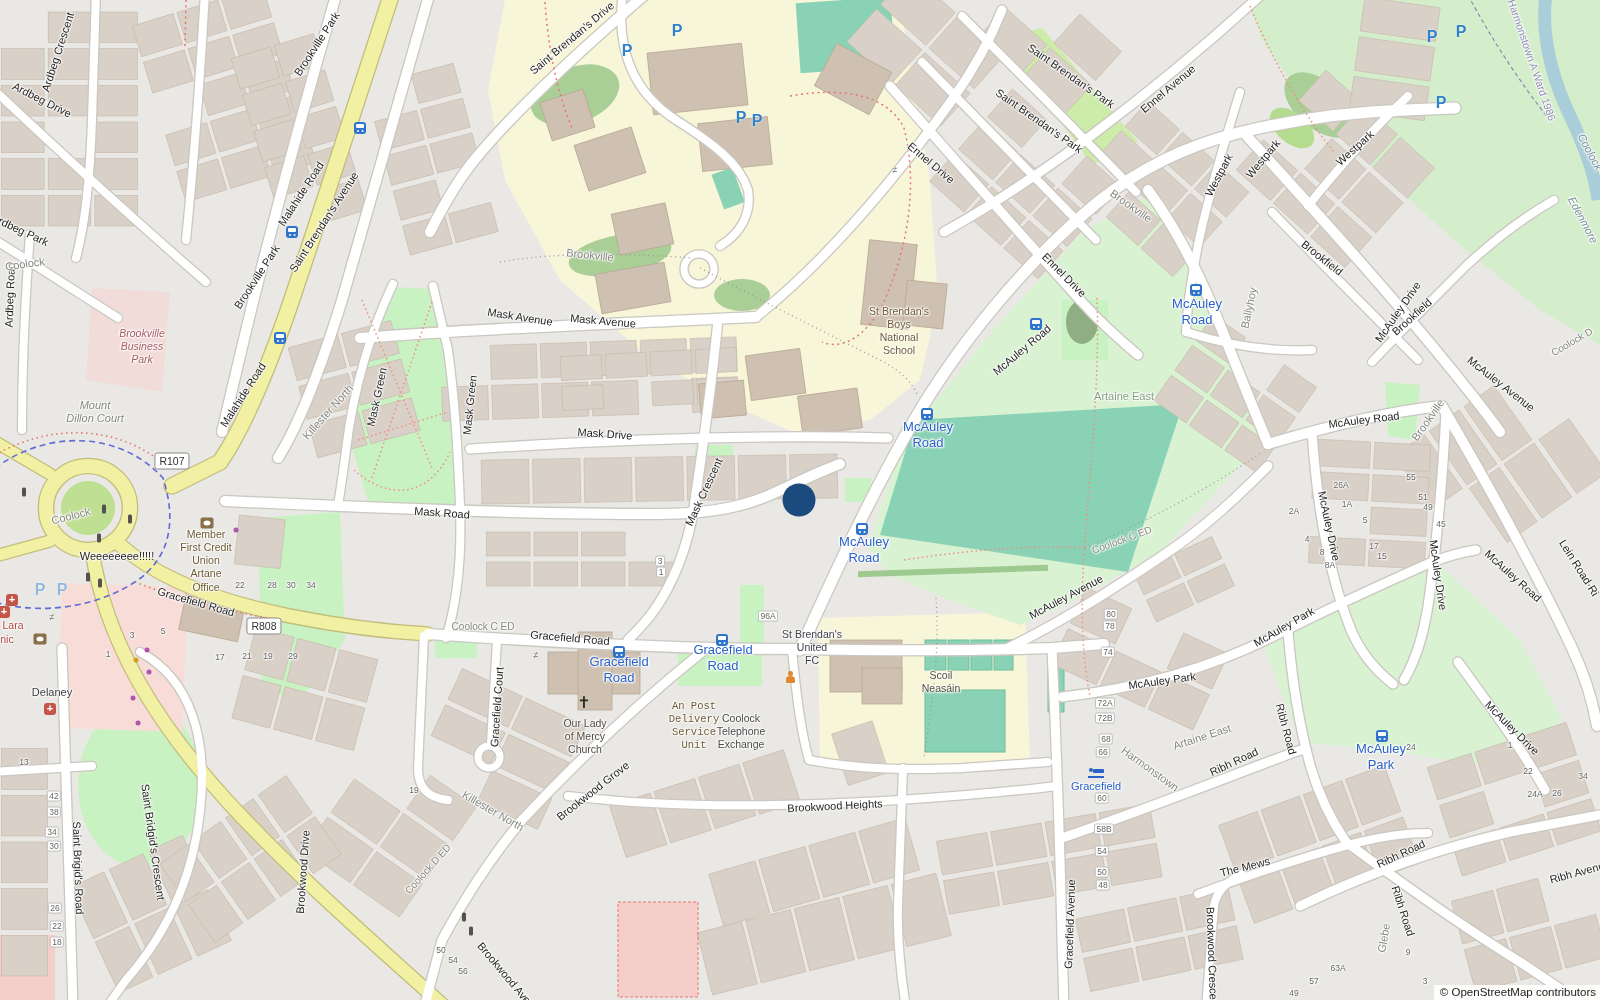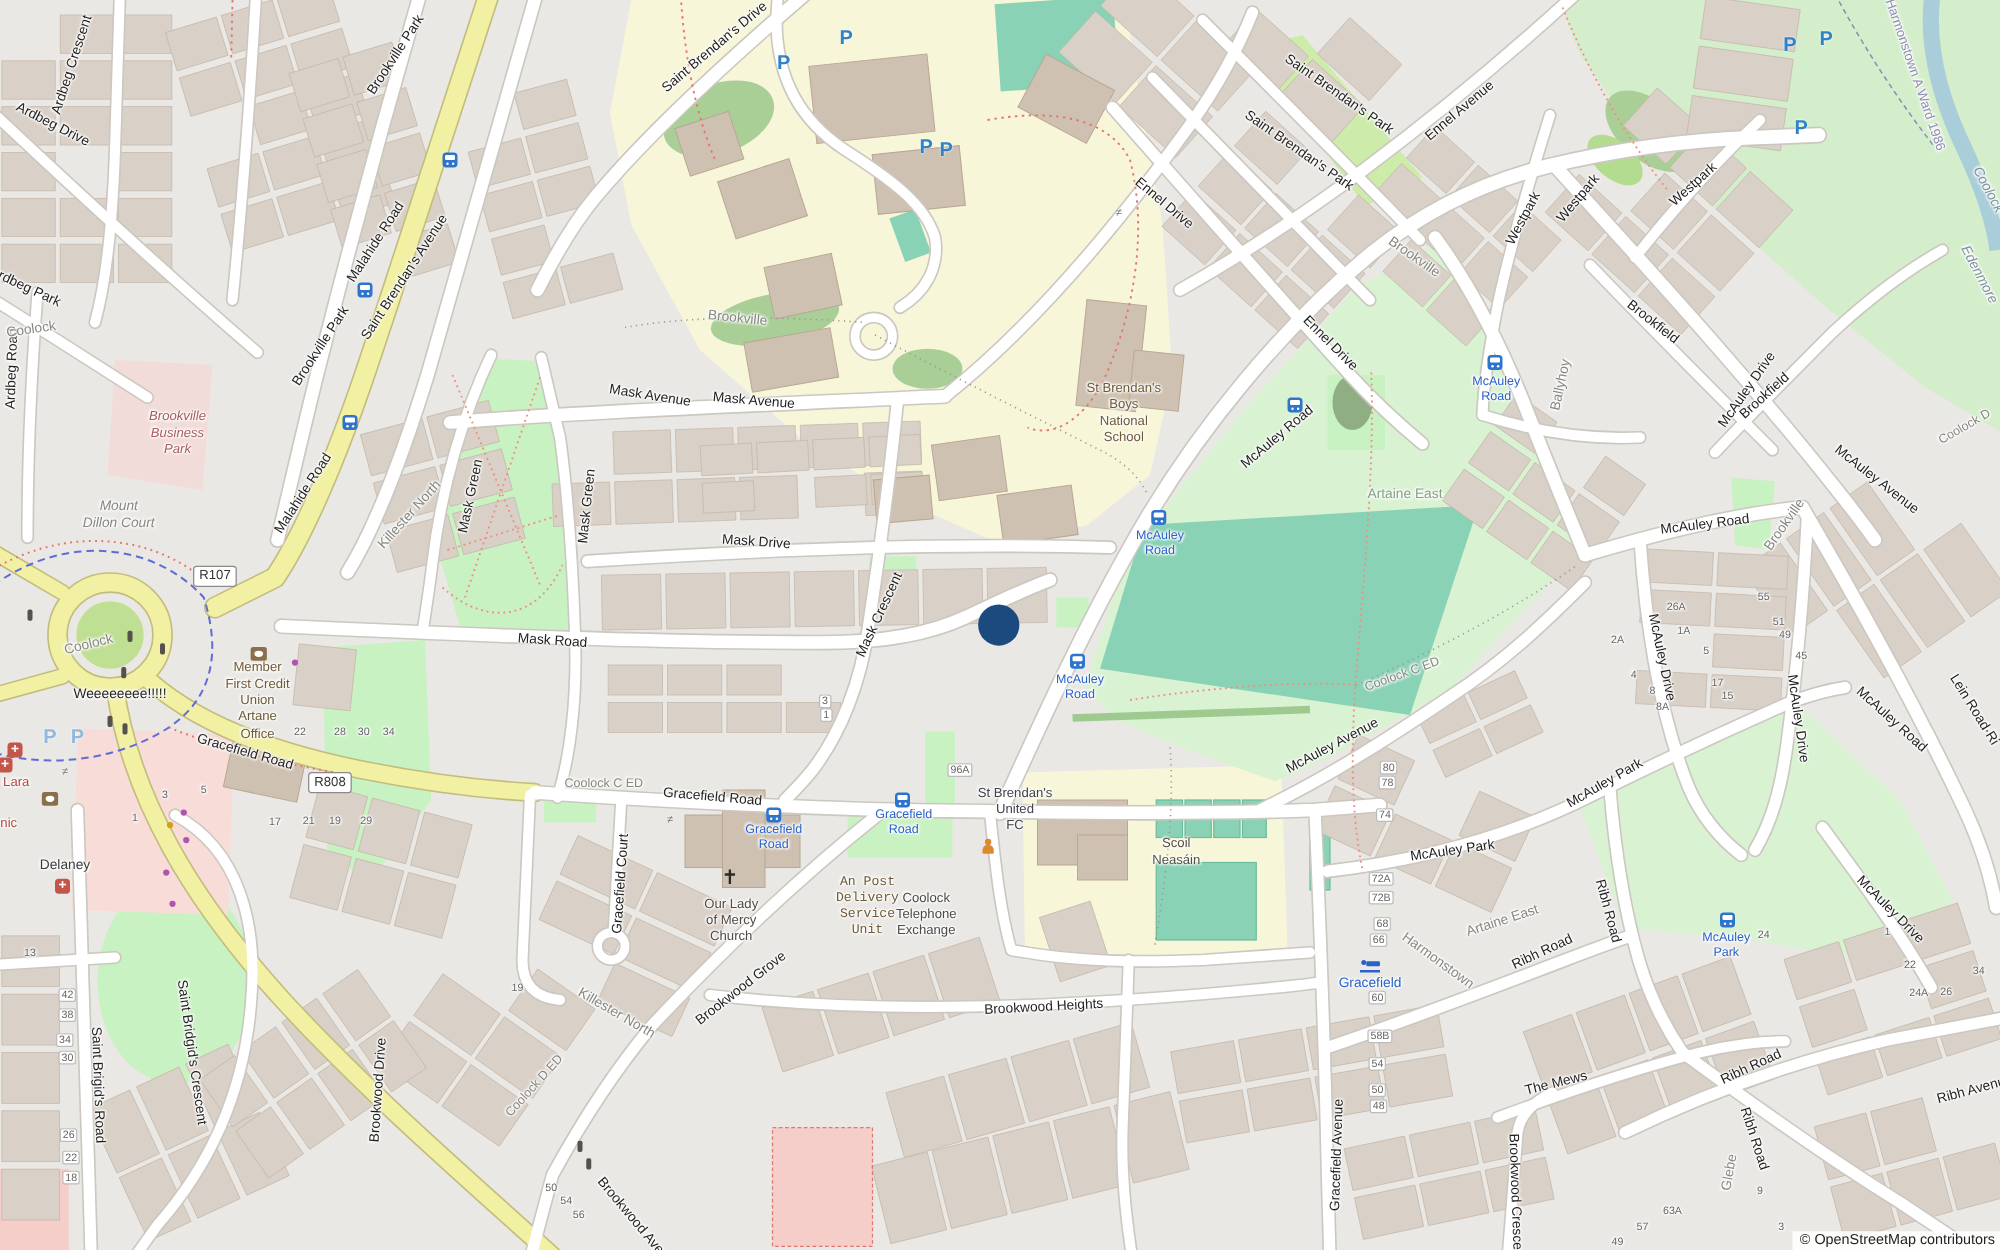--- a/index.html
+++ b/index.html
@@ -8,21 +8,21 @@
   #stage svg{position:absolute;left:0;top:0;}
   #labels-layer,#icons-layer{position:absolute;left:0;top:0;width:100%;height:100%;pointer-events:none;}
   .lbl{position:absolute;white-space:pre;text-align:center;line-height:1.15;
        text-shadow:0 0 2px #fff,0 0 2px #fff,0 0 3px #fff,1px 1px 2px #fff,-1px -1px 2px #fff;}
   .k-street{color:#1f1f1f;font-size:11px;}
   .k-area{color:#878780;font-size:11px;}
   .k-green{color:#85a085;font-size:11px;}
   .k-water{color:#7d929e;font-style:italic;font-size:11px;}
   .k-ward{color:#8e8eb2;font-size:10.5px;}
   .k-poi{font-size:10.5px;line-height:1.25;color:#4a4a4a;}
-  .k-transit{color:#2a62c9;font-size:10px;line-height:1.2;}
+  .k-transit{color:#2a62c9;font-size:13px;line-height:1.2;}
   .k-hnum{color:#666;font-size:8.5px;}
   .k-glyph{text-shadow:none;}
   .it{font-style:italic;}
   .boxed{background:#fff;border:1px solid #bbb;border-radius:2px;padding:0 1.5px;line-height:1.05;}
   .badge{position:absolute;background:#fff;border:1px solid #8a8a8a;border-radius:3px;
          color:#333;font-size:10.5px;padding:0 4px;line-height:15px;transform:translate(-50%,-50%);}
   .ic{position:absolute;transform:translate(-50%,-50%);}
   .ic-bus{width:12px;height:12px;background:#2e74cc;border-radius:3px;}
   .ic-bus::after{content:"";position:absolute;left:2px;right:2px;top:2px;height:4px;background:#fff;border-radius:1px;}
   .ic-bus::before{content:"";position:absolute;bottom:2px;left:2.5px;width:2.5px;height:2.5px;background:#fff;border-radius:50%;box-shadow:4.5px 0 0 #fff;}
@@ -604,21 +604,21 @@
       <div class="lbl k-street" style="left: 497px; top: 707px; transform: translate(-50%, -50%) rotate(-86deg);">Gracefield Court</div>
       <div class="lbl k-street" style="left: 1070px; top: 924px; transform: translate(-50%, -50%) rotate(-88deg);">Gracefield Avenue</div>
       <div class="lbl k-street" style="left: 593px; top: 791px; transform: translate(-50%, -50%) rotate(-38deg);">Brookwood Grove</div>
       <div class="lbl k-street" style="left: 835px; top: 806px; transform: translate(-50%, -50%) rotate(-3deg);">Brookwood Heights</div>
       <div class="lbl k-street" style="left: 510px; top: 980px; transform: translate(-50%, -50%) rotate(50deg);">Brookwood Avenue</div>
       <div class="lbl k-street" style="left: 303px; top: 872px; transform: translate(-50%, -50%) rotate(-86deg);">Brookwood Drive</div>
       <div class="lbl k-street" style="left: 1212px; top: 958px; transform: translate(-50%, -50%) rotate(88deg);">Brookwood Crescent</div>
       <div class="lbl k-street" style="left: 78px; top: 868px; transform: translate(-50%, -50%) rotate(88deg);">Saint Brigid's Road</div>
       <div class="lbl k-street" style="left: 153px; top: 842px; transform: translate(-50%, -50%) rotate(82deg);">Saint Bridgid's Crescent</div>
       <div class="lbl k-street" style="left: 1245px; top: 867px; transform: translate(-50%, -50%) rotate(-14deg);">The Mews</div>
-      <div class="lbl k-street" style="left: 96px; top: 556px; transform: translate(-50%, -50%) rotate(0deg);">Weeeeeeee!!!!!</div>
+      <div class="lbl k-street" style="left: 117px; top: 556px; transform: translate(-50%, -50%) rotate(0deg);">Weeeeeeee!!!!!</div>
       <div class="lbl k-area" style="left: 25px; top: 264px; transform: translate(-50%, -50%) rotate(-8deg);">Coolock</div>
       <div class="lbl k-area" style="left: 71px; top: 516px; transform: translate(-50%, -50%) rotate(-14deg);">Coolock</div>
       <div class="lbl k-area" style="left: 590px; top: 255px; transform: translate(-50%, -50%) rotate(6deg);">Brookville</div>
       <div class="lbl k-area" style="left: 1131px; top: 206px; transform: translate(-50%, -50%) rotate(35deg);">Brookville</div>
       <div class="lbl k-area" style="left: 1428px; top: 420px; transform: translate(-50%, -50%) rotate(-55deg);">Brookville</div>
       <div class="lbl k-area" style="left: 1249px; top: 308px; transform: translate(-50%, -50%) rotate(-78deg);">Ballyhoy</div>
       <div class="lbl k-green" style="left: 1124px; top: 396px; transform: translate(-50%, -50%) rotate(0deg);">Artaine East</div>
       <div class="lbl k-area" style="left: 1202px; top: 737px; transform: translate(-50%, -50%) rotate(-18deg);">Artaine East</div>
       <div class="lbl k-area" style="left: 1150px; top: 769px; transform: translate(-50%, -50%) rotate(36deg);">Harmonstown</div>
       <div class="lbl k-area" style="left: 1384px; top: 938px; transform: translate(-50%, -50%) rotate(-80deg);">Glebe</div>
@@ -630,21 +630,21 @@
       <div class="lbl k-area" style="left: 1122px; top: 540px; font-size: 10px; transform: translate(-50%, -50%) rotate(-20deg);">Coolock C ED</div>
       <div class="lbl k-area" style="left: 428px; top: 869px; font-size: 10px; transform: translate(-50%, -50%) rotate(-48deg);">Coolock D ED</div>
       <div class="lbl k-area" style="left: 1572px; top: 342px; font-size: 10px; transform: translate(-50%, -50%) rotate(-30deg);">Coolock D</div>
       <div class="lbl k-ward" style="left: 1532px; top: 60px; transform: translate(-50%, -50%) rotate(71deg);">Harmonstown A Ward 1986</div>
       <div class="lbl k-water" style="left: 1590px; top: 152px; transform: translate(-50%, -50%) rotate(62deg);">Coolock</div>
       <div class="lbl k-water" style="left: 1583px; top: 220px; transform: translate(-50%, -50%) rotate(62deg);">Edenmore</div>
       <div class="lbl k-poi it" style="left: 142px; top: 347px; color: rgb(168, 90, 95); transform: translate(-50%, -50%) rotate(0deg);">Brookville
 Business
 Park</div>
       <div class="lbl k-poi" style="left: 13px; top: 626px; color: rgb(176, 73, 63); transform: translate(-50%, -50%) rotate(0deg);">Lara</div>
-      <div class="lbl k-poi" style="left: 7px; top: 640px; color: rgb(176, 73, 63); transform: translate(-50%, -50%) rotate(0deg); margin-top: 19px;">nic</div>
+      <div class="lbl k-poi" style="left: 7px; top: 640px; color: rgb(176, 73, 63); transform: translate(-50%, -50%) rotate(0deg);">nic</div>
       <div class="lbl k-poi" style="left: 52px; top: 693px; font-size: 11px; color: rgb(61, 61, 61); transform: translate(-50%, -50%) rotate(0deg);">Delaney</div>
       <div class="lbl k-poi" style="left: 206px; top: 561px; color: rgb(110, 90, 53); transform: translate(-50%, -50%) rotate(0deg);">Member
 First Credit
 Union
 Artane
 Office</div>
       <div class="lbl k-poi" style="left: 899px; top: 331px; color: rgb(110, 90, 53); transform: translate(-50%, -50%) rotate(0deg);">St Brendan's
 Boys
 National
 School</div>

